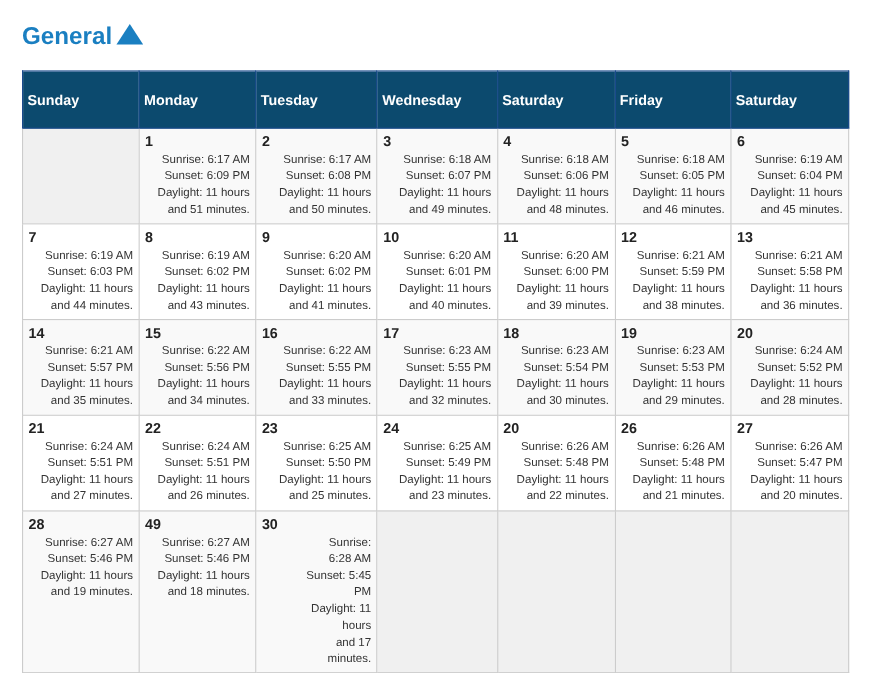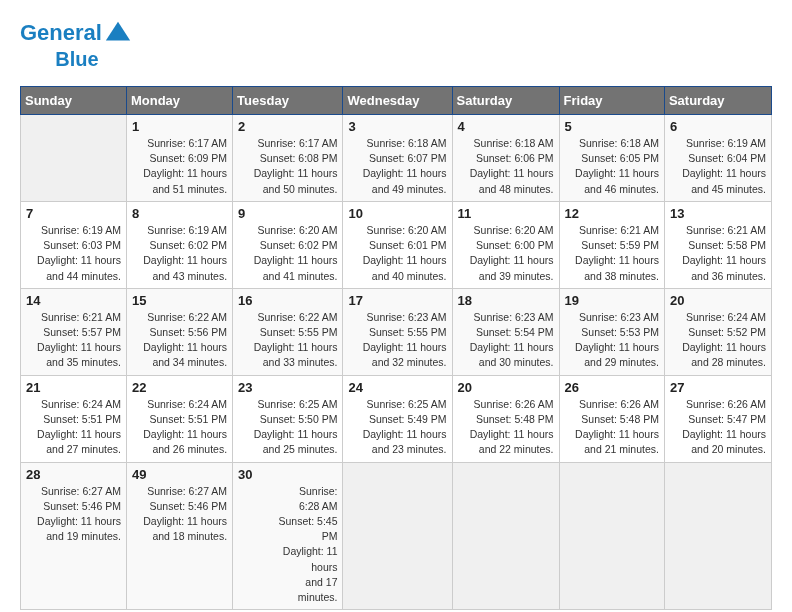--- a/index.html
+++ b/index.html
@@ -12,21 +12,20 @@
     }
     .header {
       display: flex;
       justify-content: space-between;
       align-items: flex-start;
       margin-bottom: 16px;
     }
     .logo {
       display: flex;
       align-items: center;
-      text-align: center;
     }
     .logo-text {
       font-size: 22px;
       font-weight: bold;
       color: #1a3a5c;
       line-height: 1.1;
     }
     .logo-text span {
       color: #1a7fc1;
     }
@@ -46,23 +45,23 @@
     .location {
       font-size: 16px;
       color: #333;
     }
     table {
       width: 100%;
       border-collapse: collapse;
       font-size: 11px;
     }
     thead tr th {
-      background: #737373;
+      background: #0c4a6e;
       color: #fff;
-      padding: 6px 4px;
+      padding: 18px 4px;
       text-align: left;
       font-size: 13px;
       font-weight: bold;
       border: 1px solid #1a4a8c;
     }
     tbody tr td {
       border: 1px solid #ccc;
       vertical-align: top;
       padding: 4px 5px;
       width: 113px;
@@ -93,21 +92,20 @@
 <body>
 
 <div class="header">
   <div class="logo">
     <div>
       <div class="logo-text">
         <span>General</span><svg class="logo-icon" viewBox="0 0 30 30" style="display:inline-block;vertical-align:middle;margin:0 2px">
             <polygon points="15,2 28,22 2,22" fill="#1a7fc1"></polygon>
           </svg>
       </div>
-      <div class="logo-text" style="color:#1a7fc1;font-size:20px;">Blue</div>
     </div>
   </div>
   <div class="title-block">
     <div class="month-title"></div>
     <div class="location"></div>
   </div>
 </div>
 
 <table>
   <thead>

